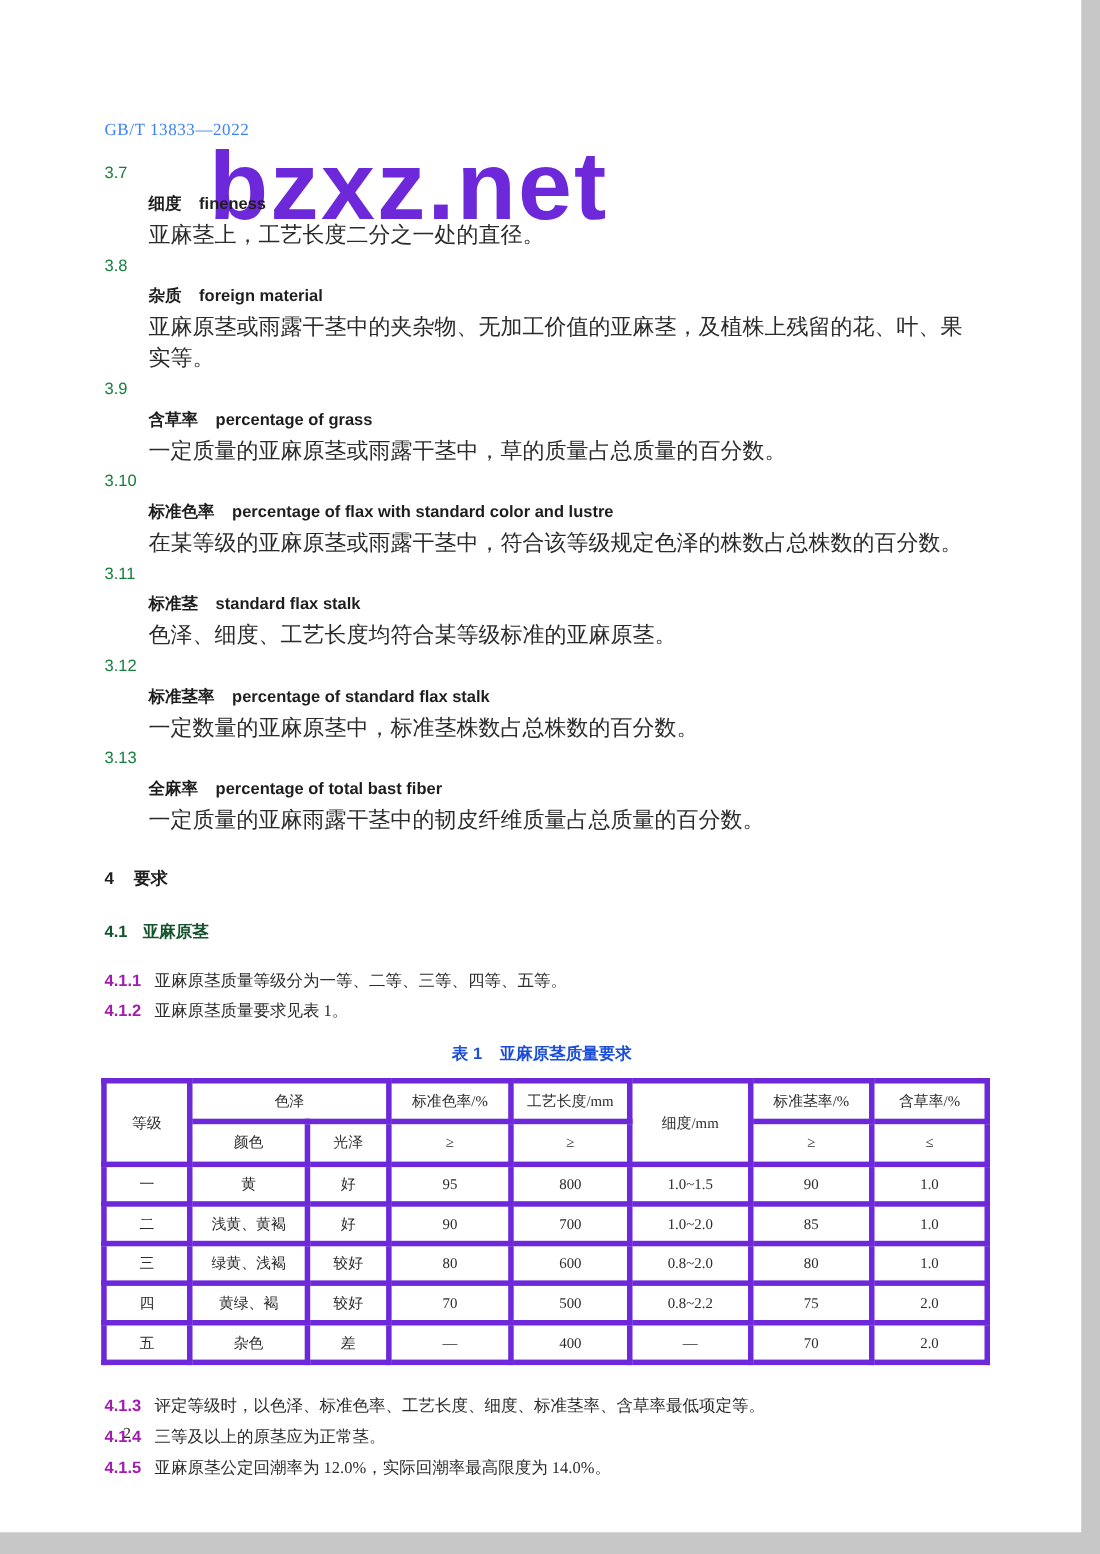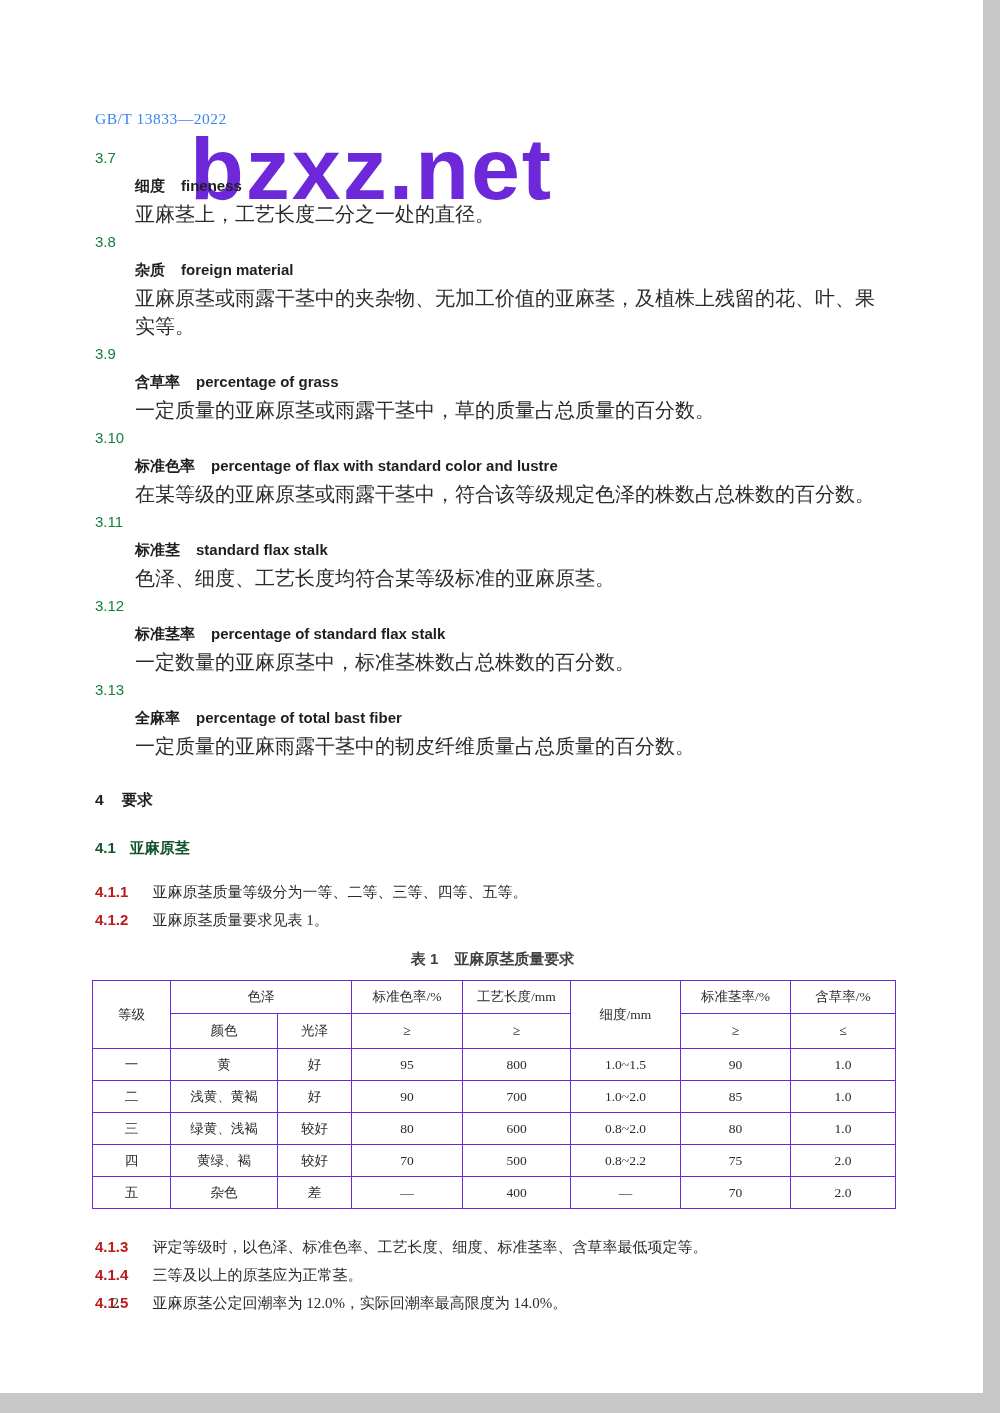--- a/index.html
+++ b/index.html
@@ -25,29 +25,29 @@
   .term-line{padding-left:40px;line-height:28px;font-family:"Liberation Sans","DejaVu Sans",sans-serif;font-weight:700;font-size:15px;color:#1e1e1e;}
   .term-line .zh{margin-right:16px;}
   .def-line{padding-left:40px;line-height:28px;font-size:20px;color:#2b2b2b;}
   .chapter-heading{margin-top:26px;font-family:"Liberation Sans","DejaVu Sans",sans-serif;font-weight:700;font-size:15.5px;line-height:28px;color:#1e1e1e;}
   .chapter-heading .num{margin-right:18px;}
   .sub-heading{margin-top:20px;font-family:"Liberation Sans","DejaVu Sans",sans-serif;font-weight:700;font-size:15px;line-height:28px;color:#14532d;}
   .sub-heading .num{margin-right:14px;}
   .clause{line-height:28px;font-size:15px;color:#2b2b2b;}
   .clauses-before{margin-top:16px;}
   .clauses-after{margin-top:24px;}
-  .clause .num{font-family:"Liberation Sans","DejaVu Sans",sans-serif;font-weight:700;color:#b91c1c;margin-right:24px;}
-  .table-caption{margin-top:12px;text-align:center;font-family:"Liberation Sans","DejaVu Sans",sans-serif;font-weight:700;font-size:15px;line-height:26px;color:#404040;}
+  .clause .num{font-family:"Liberation Sans","DejaVu Sans",sans-serif;font-weight:700;color:#a21caf;margin-right:12px;}
+  .table-caption{margin-top:12px;text-align:center;font-family:"Liberation Sans","DejaVu Sans",sans-serif;font-weight:700;font-size:15px;line-height:26px;color:#1d4ed8;}
   .table-caption .lbl{margin-right:16px;}
   table.quality{
     margin-top:8px;border-collapse:collapse;table-layout:fixed;width:803px;
     font-size:13.5px;color:#2b2b2b;border:1.5px solid #3a3a3a;margin-left:-3px;
   }
   table.quality td{
-    border:1px solid #6d28d9;text-align:center;vertical-align:middle;
+    border:5px solid #6d28d9;text-align:center;vertical-align:middle;
     padding:0 2px;
   }
   tr.h1 td{height:32px;}
   tr.h2 td{height:34px;}
   tr.dr td{height:31px;}
   .page-number{position:absolute;left:112px;top:1296px;font-size:14px;color:#2b2b2b;z-index:1;}
 </style>
 </head>
 <body>
 

